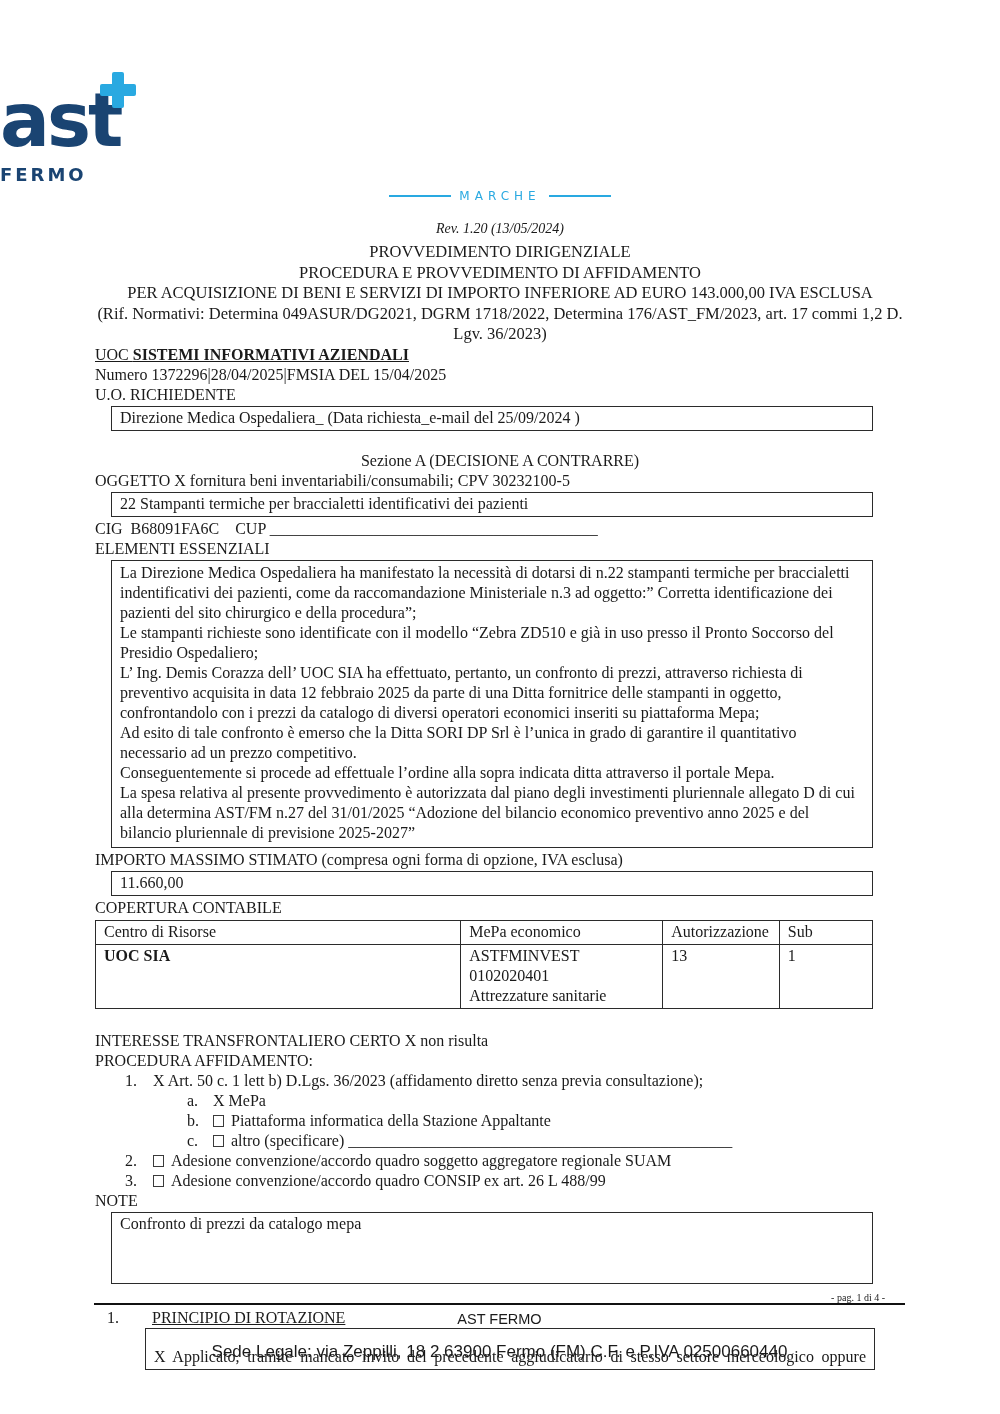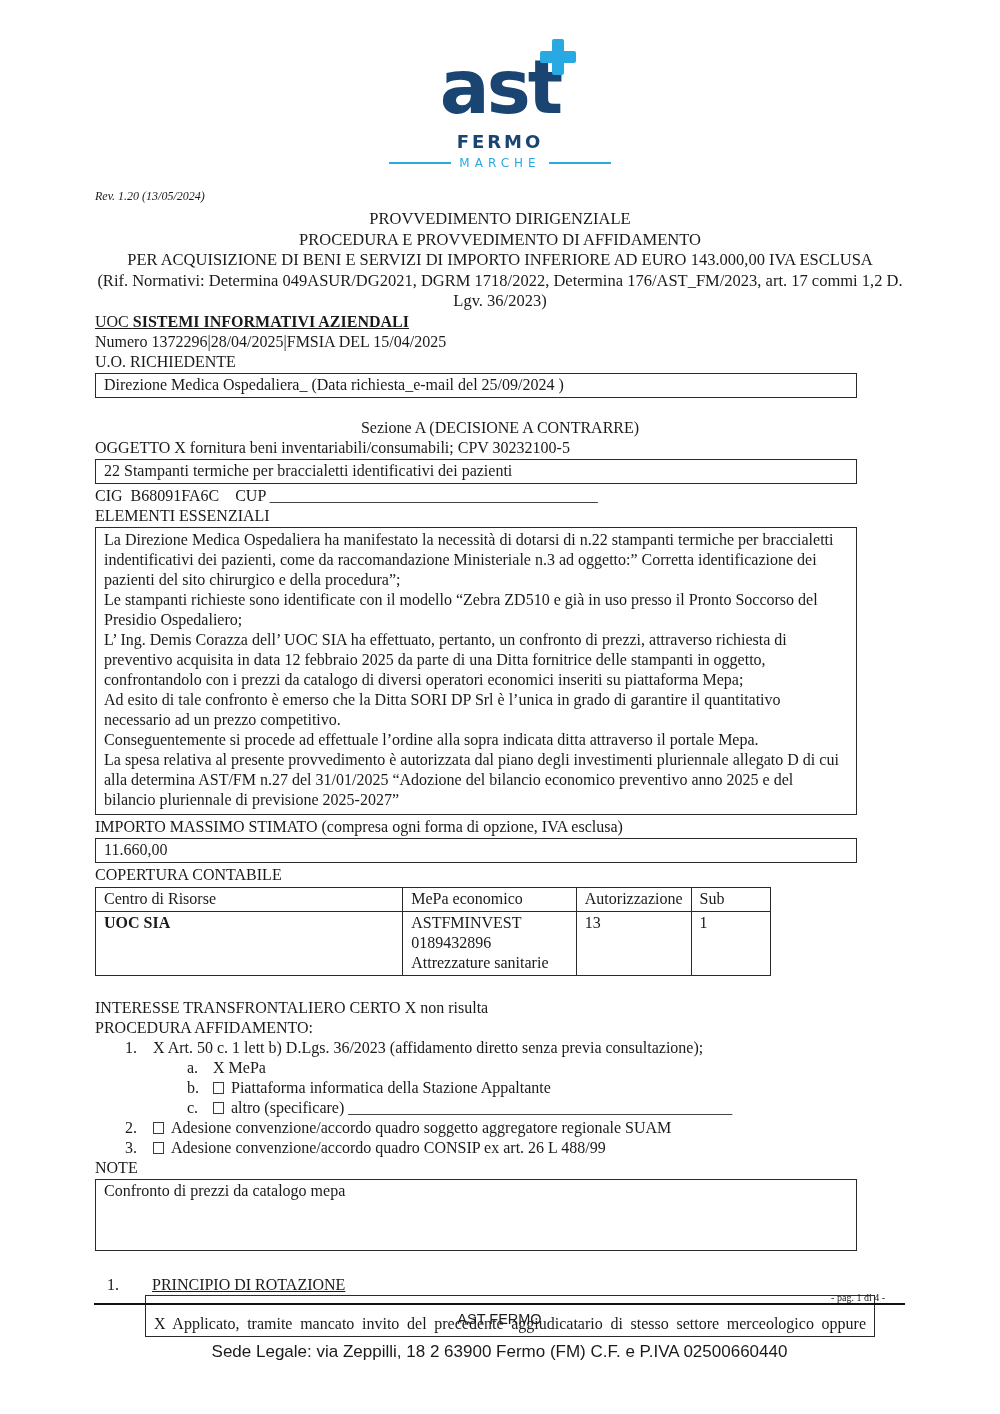--- a/index.html
+++ b/index.html
@@ -9,21 +9,21 @@
     width:1000px; height:1414px;
     margin:0 auto;
     background:#ffffff;
     font-family:"Liberation Serif", serif;
     color:#1a1a1a;
     overflow:hidden;
   }
   .content { padding:0 95px; }
 
   
-  .logo-block { padding-top:47px; text-align:center; }
+  .logo-block { padding-top:47px; text-align:left;margin-top:33px; }
   .logo-word {
     position:relative; display:inline-block;
     font-family:"DejaVu Sans", sans-serif;
     font-weight:800; font-size:74px; line-height:80px;
     letter-spacing:-3px; color:#1a4472;
   }
   .logo-plus { position:absolute; top:-8px; right:-16px; width:36px; height:36px; }
   .logo-plus .ph { position:absolute; left:0; top:12px; width:36px; height:12px; background:#29a9e1; border-radius:2px; }
   .logo-plus .pv { position:absolute; left:12px; top:0; width:12px; height:36px; background:#29a9e1; border-radius:2px; }
   .logo-fermo {
@@ -32,46 +32,46 @@
     font-weight:800; font-size:18px; letter-spacing:3px; color:#1a4472;
   }
   .logo-marche {
     margin-top:4px; display:flex; align-items:center; justify-content:center; gap:8px;
     font-family:"DejaVu Sans", sans-serif;
     font-size:12px; letter-spacing:5px; color:#29a9e1;
   }
   .logo-marche .mline { display:inline-block; width:62px; height:2px; background:#29a9e1; }
 
   
-  .rev { margin-top:16px; text-align:left; font-style:italic; font-size:12px; }
+  .rev { margin-top:16px; text-align:center; font-style:italic; font-size:14px; }
   .title-block { margin-top:3px; text-align:center; font-size:16.5px; line-height:20.5px; }
 
   
   .bodytext { font-size:16px; line-height:20px; }
   .mt22 { }
   .underlined { text-decoration:underline; }
   .bold { font-weight:bold; }
   .center { text-align:center; }
 
   .field-box {
     border:1px solid #2b2b2b;
     width:762px;
     padding:1px 8px 2px 8px;
     font-size:16px; line-height:20px;
-    margin:1px 0 2px 0;
+    margin:1px 0 2px 16px;
   }
   .big-box { padding:2px 8px 4px 8px; }
   .big-box p { margin:0; }
   .note-box { min-height:72px; }
 
   .fill { letter-spacing:0px; }
 
   
   table.copertura {
-    border-collapse:collapse; width:676px; margin-top:2px;
+    border-collapse:collapse; width:778px; margin-top:2px;
     font-size:16px; line-height:20px;padding-left:44px;
   }
   table.copertura td { border:1px solid #2b2b2b; padding:1px 8px 2px 8px; vertical-align:top; }
   .col-centro { width:47%; } .col-conto { width:26%; } .col-aut { width:15%; } .col-sub { width:12%; }
 
   
   .li { display:flex; }
   .li .num { width:28px; flex:none; text-align:left; }
   .l1 { padding-left:30px; }
   .l2 { padding-left:92px; }
@@ -172,21 +172,21 @@
       <tbody>
           <tr>
         <td class="col-centro">Centro di Risorse</td>
         <td class="col-conto">MePa economico</td>
         <td class="col-aut">Autorizzazione</td>
         <td class="col-sub">Sub</td>
       </tr>
       <tr>
         <td class="bold">UOC SIA</td>
         <td>
-          <div>ASTFMINVEST 0189432896</div>
+          <div>ASTFMINVEST 0102020401</div>
           <div>Attrezzature sanitarie</div>
         </td>
         <td>13</td>
         <td>1</td>
       </tr>
     </tbody>
       </table>
 
     <div style="margin-top:22px;">INTERESSE TRANSFRONTALIERO CERTO X non risulta</div>
     <div>PROCEDURA AFFIDAMENTO:</div>

